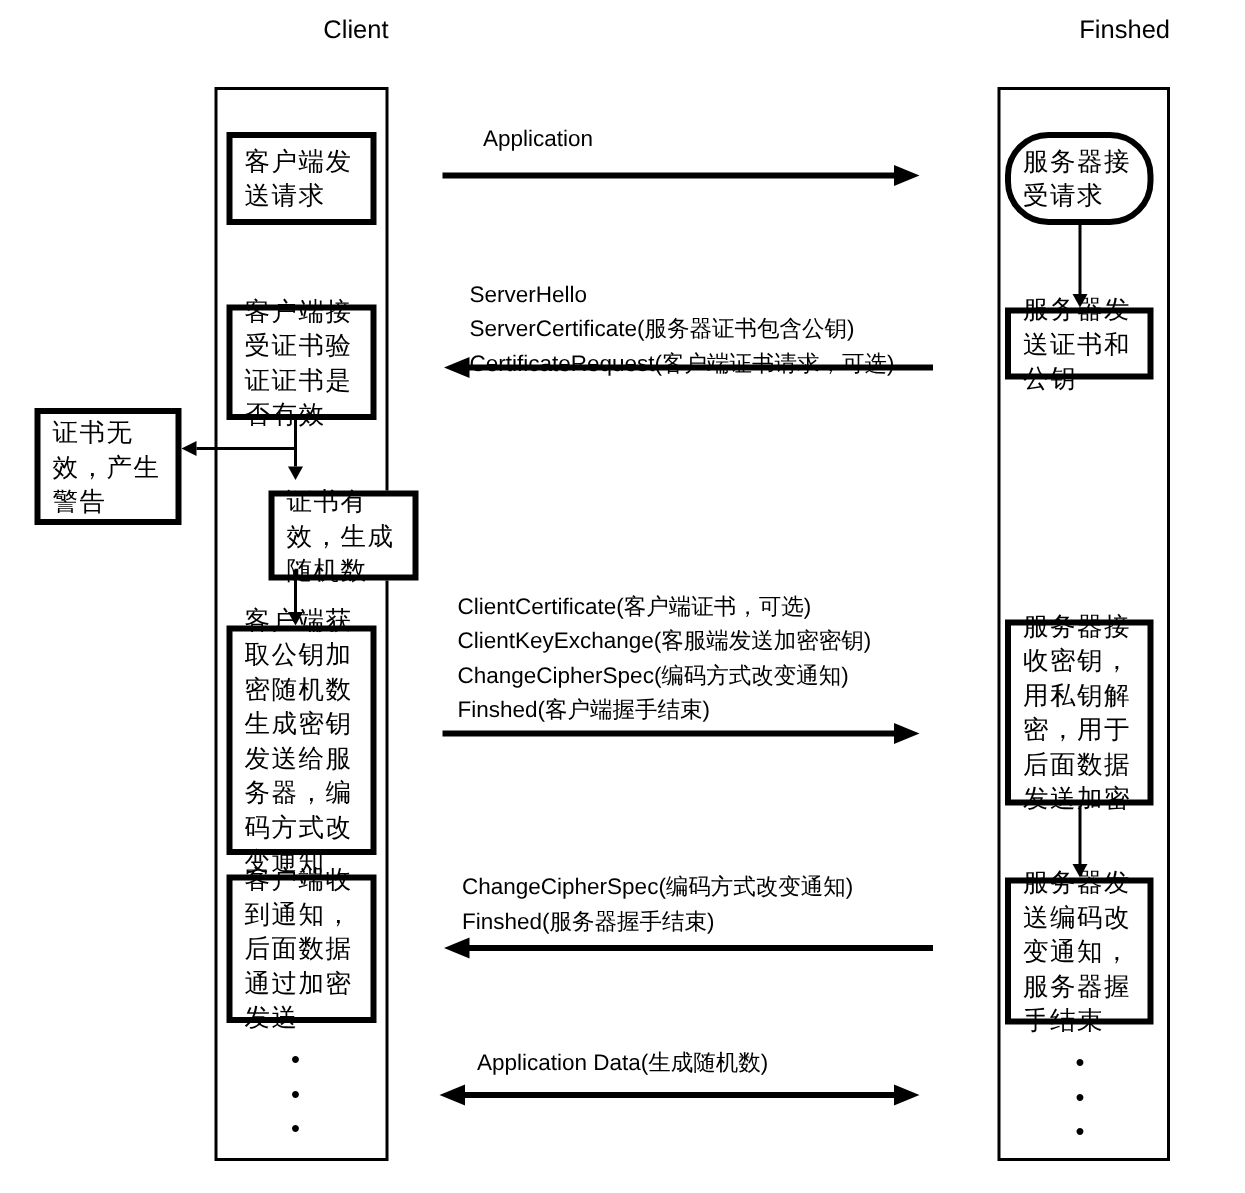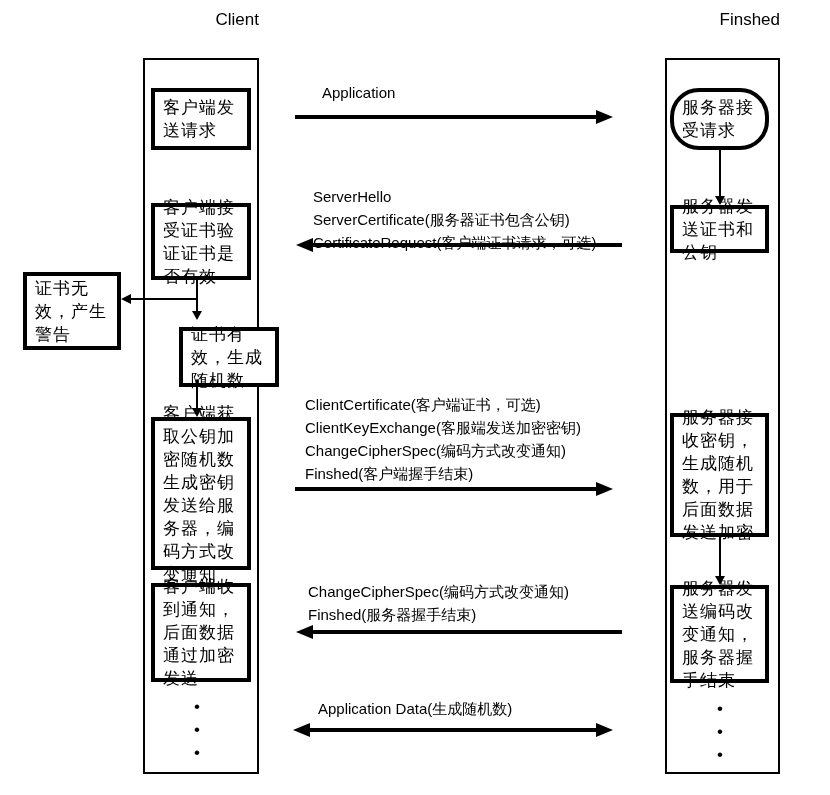--- a/index.html
+++ b/index.html
@@ -135,21 +135,21 @@
     <span>证书无效，产生警告</span>
   </div>
 
   <div class="box" style="left:670px; top:88px; width:99px; height:62px;border-radius:29px;">
     <span>服务器接受请求</span>
   </div>
   <div class="box" style="left:670px; top:205px; width:99px; height:48px;">
     <span>服务器发送证书和公钥</span>
   </div>
   <div class="box" style="left:670px; top:413px; width:99px; height:124px;">
-    <span>服务器接收密钥，生成随机数，用于后面数据发送加密</span>
+    <span>服务器接收密钥，用私钥解密，用于后面数据发送加密</span>
   </div>
   <div class="box" style="left:670px; top:585px; width:99px; height:98px;">
     <span>服务器发送编码改变通知，服务器握手结束</span>
   </div>
 
   <div class="vline" style="left:196px; top:280px; height:31px;">
     <span class="vhead"></span>
   </div>
   <div class="vline" style="left:196px; top:380px; height:28px;">
     <span class="vhead"></span>

